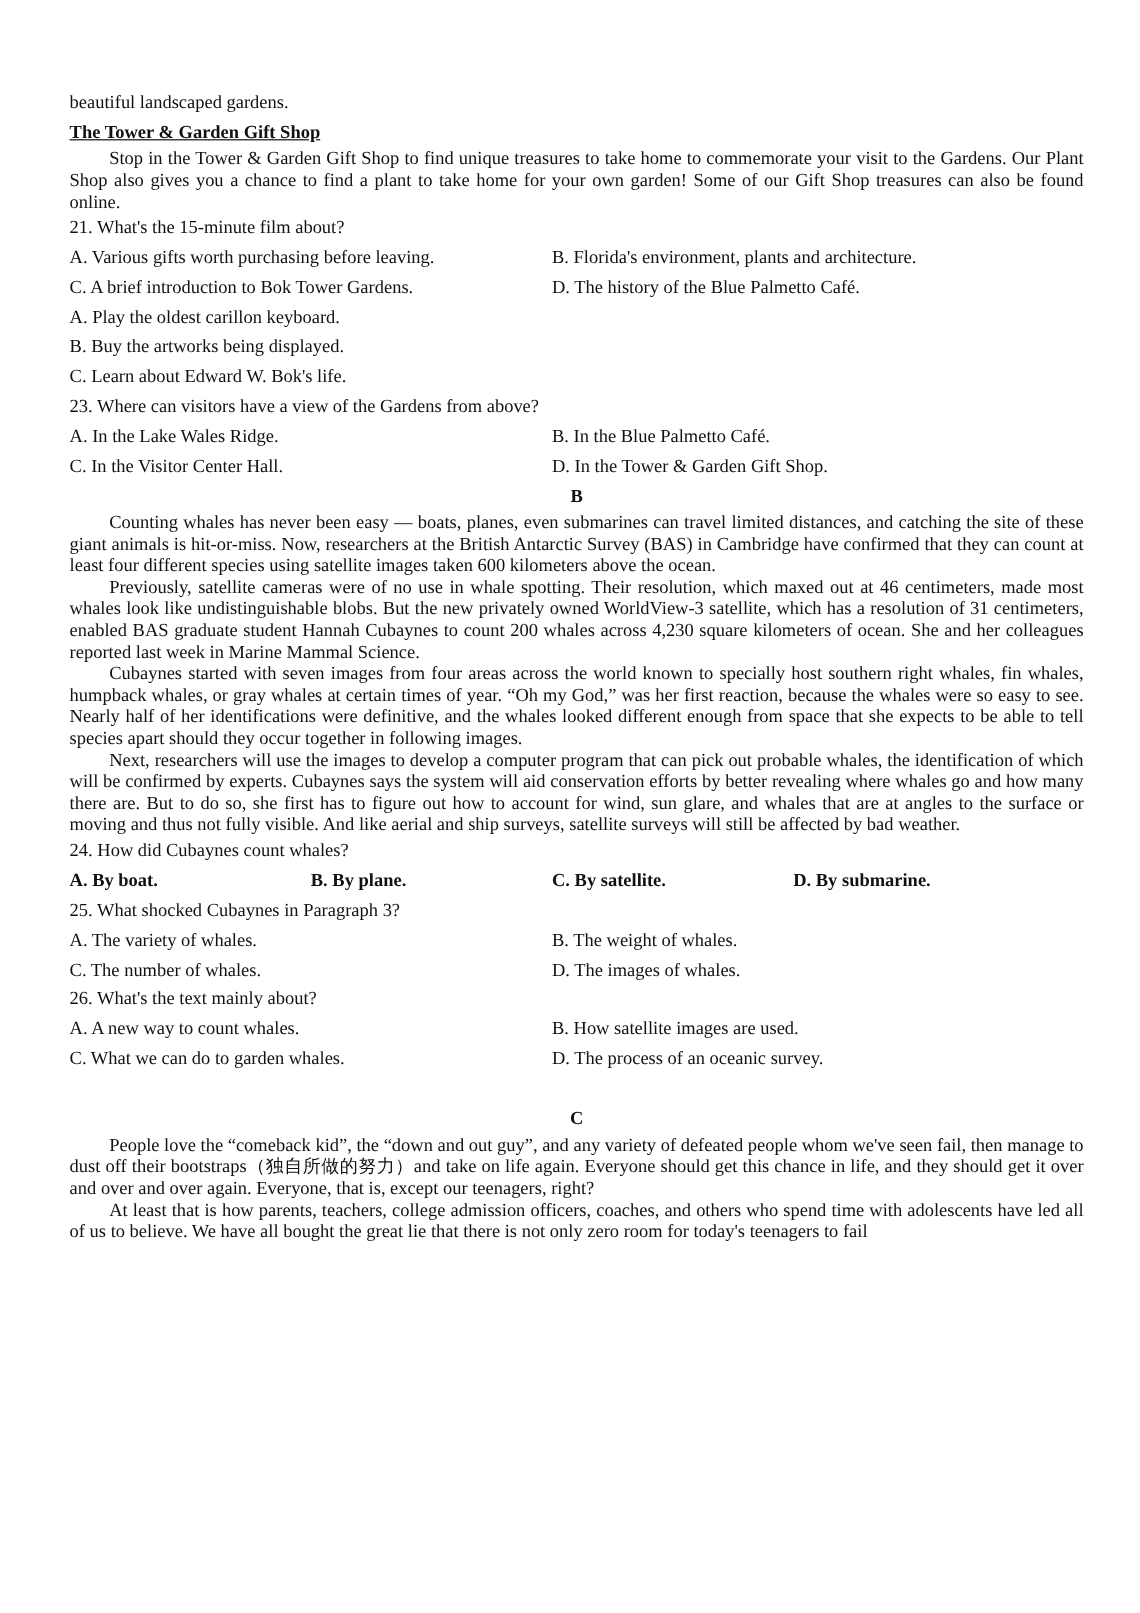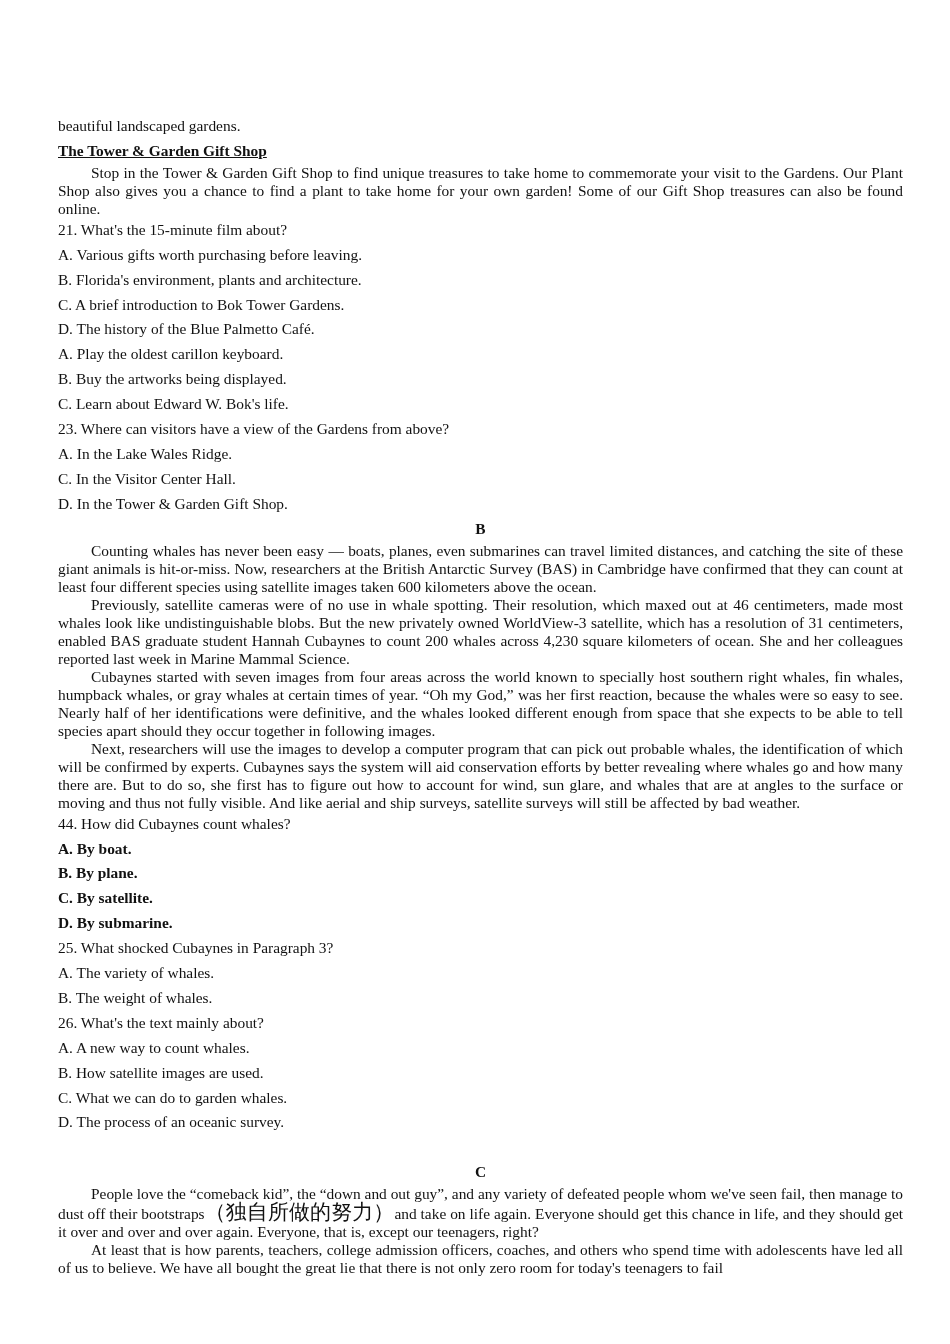--- a/index.html
+++ b/index.html
@@ -1,30 +1,30 @@
 <!DOCTYPE html>
 <html><head>
 <meta charset="utf-8">
 <style>
   html, body { margin: 0; padding: 0; background: #ffffff; }
   body {
     width: 950px; height: 1344px; overflow: hidden; position: relative;
     font-family: "Liberation Serif", "DejaVu Serif", serif;
     font-size: 15.4px; color: #111111;
   }
-  .page { position: absolute; left: 58px; top: 74px; width: 845px; margin-top: 40px; }
+  .page { position: absolute; left: 58px; top: 74px; width: 845px; }
   .line { line-height: 24.9px; white-space: nowrap; }
   .para { line-height: 18px; text-align: justify; text-indent: 33px; margin: 0; }
   .bold { font-weight: bold; text-decoration: underline; }
   .center { text-align: center; font-weight: bold; line-height: 24.9px; }
-  .opts { display: flex; line-height: 24.9px; white-space: nowrap; flex-direction: column; }
+  .opts { display: flex; line-height: 24.9px; white-space: nowrap; }
   .opts.two > span { width: 402px; }
   .opts.four > span { width: 201px; font-weight: bold; }
   .gap { height: 25px; }
-  .cjk { font-family: Liberation Sans, sans-serif; font-size: 21px; }
+  .cjk { font-family: Liberation Sans, sans-serif; font-size: 15px; }
 </style>
 </head>
 <body>
 
 <div class="page">
   <div class="line">beautiful landscaped gardens.</div>
   <div class="line bold">The Tower &amp; Garden Gift Shop</div>
   <p class="para">Stop in the Tower &amp; Garden Gift Shop to find unique treasures to take home to commemorate your visit to the Gardens. Our Plant Shop also gives you a chance to find a plant to take home for your own garden! Some of our Gift Shop treasures can also be found online.</p>
 
   <div class="line">21. What's the 15-minute film about?</div>
@@ -37,44 +37,49 @@
     <span>D. The history of the Blue Palmetto Café.</span>
   </div>
 
   <div class="line">A. Play the oldest carillon keyboard.</div>
   <div class="line">B. Buy the artworks being displayed.</div>
   <div class="line">C. Learn about Edward W. Bok's life.</div>
 
   <div class="line">23. Where can visitors have a view of the Gardens from above?</div>
   <div class="opts two">
     <span>A. In the Lake Wales Ridge.</span>
+    <span>B. In the Blue Palmetto Café.</span>
   </div>
   <div class="opts two">
     <span>C. In the Visitor Center Hall.</span>
     <span>D. In the Tower &amp; Garden Gift Shop.</span>
   </div>
 
   <div class="center">B</div>
   <p class="para">Counting whales has never been easy — boats, planes, even submarines can travel limited distances, and catching the site of these giant animals is hit-or-miss. Now, researchers at the British Antarctic Survey (BAS) in Cambridge have confirmed that they can count at least four different species using satellite images taken 600 kilometers above the ocean.</p>
   <p class="para">Previously, satellite cameras were of no use in whale spotting. Their resolution, which maxed out at 46 centimeters, made most whales look like undistinguishable blobs. But the new privately owned WorldView-3 satellite, which has a resolution of 31 centimeters, enabled BAS graduate student Hannah Cubaynes to count 200 whales across 4,230 square kilometers of ocean. She and her colleagues reported last week in Marine Mammal Science.</p>
   <p class="para">Cubaynes started with seven images from four areas across the world known to specially host southern right whales, fin whales, humpback whales, or gray whales at certain times of year. “Oh my God,” was her first reaction, because the whales were so easy to see. Nearly half of her identifications were definitive, and the whales looked different enough from space that she expects to be able to tell species apart should they occur together in following images.</p>
   <p class="para">Next, researchers will use the images to develop a computer program that can pick out probable whales, the identification of which will be confirmed by experts. Cubaynes says the system will aid conservation efforts by better revealing where whales go and how many there are. But to do so, she first has to figure out how to account for wind, sun glare, and whales that are at angles to the surface or moving and thus not fully visible. And like aerial and ship surveys, satellite surveys will still be affected by bad weather.</p>
 
-  <div class="line">44. How did Cubaynes count whales?</div>
+  <div class="line">24. How did Cubaynes count whales?</div>
   <div class="opts four">
     <span>A. By boat.</span>
     <span>B. By plane.</span>
     <span>C. By satellite.</span>
     <span>D. By submarine.</span>
   </div>
 
   <div class="line">25. What shocked Cubaynes in Paragraph 3?</div>
   <div class="opts two">
     <span>A. The variety of whales.</span>
     <span>B. The weight of whales.</span>
+  </div>
+  <div class="opts two">
+    <span>C. The number of whales.</span>
+    <span>D. The images of whales.</span>
   </div>
 
   <div class="line">26. What's the text mainly about?</div>
   <div class="opts two">
     <span>A. A new way to count whales.</span>
     <span>B. How satellite images are used.</span>
   </div>
   <div class="opts two">
     <span>C. What we can do to garden whales.</span>
     <span>D. The process of an oceanic survey.</span>

